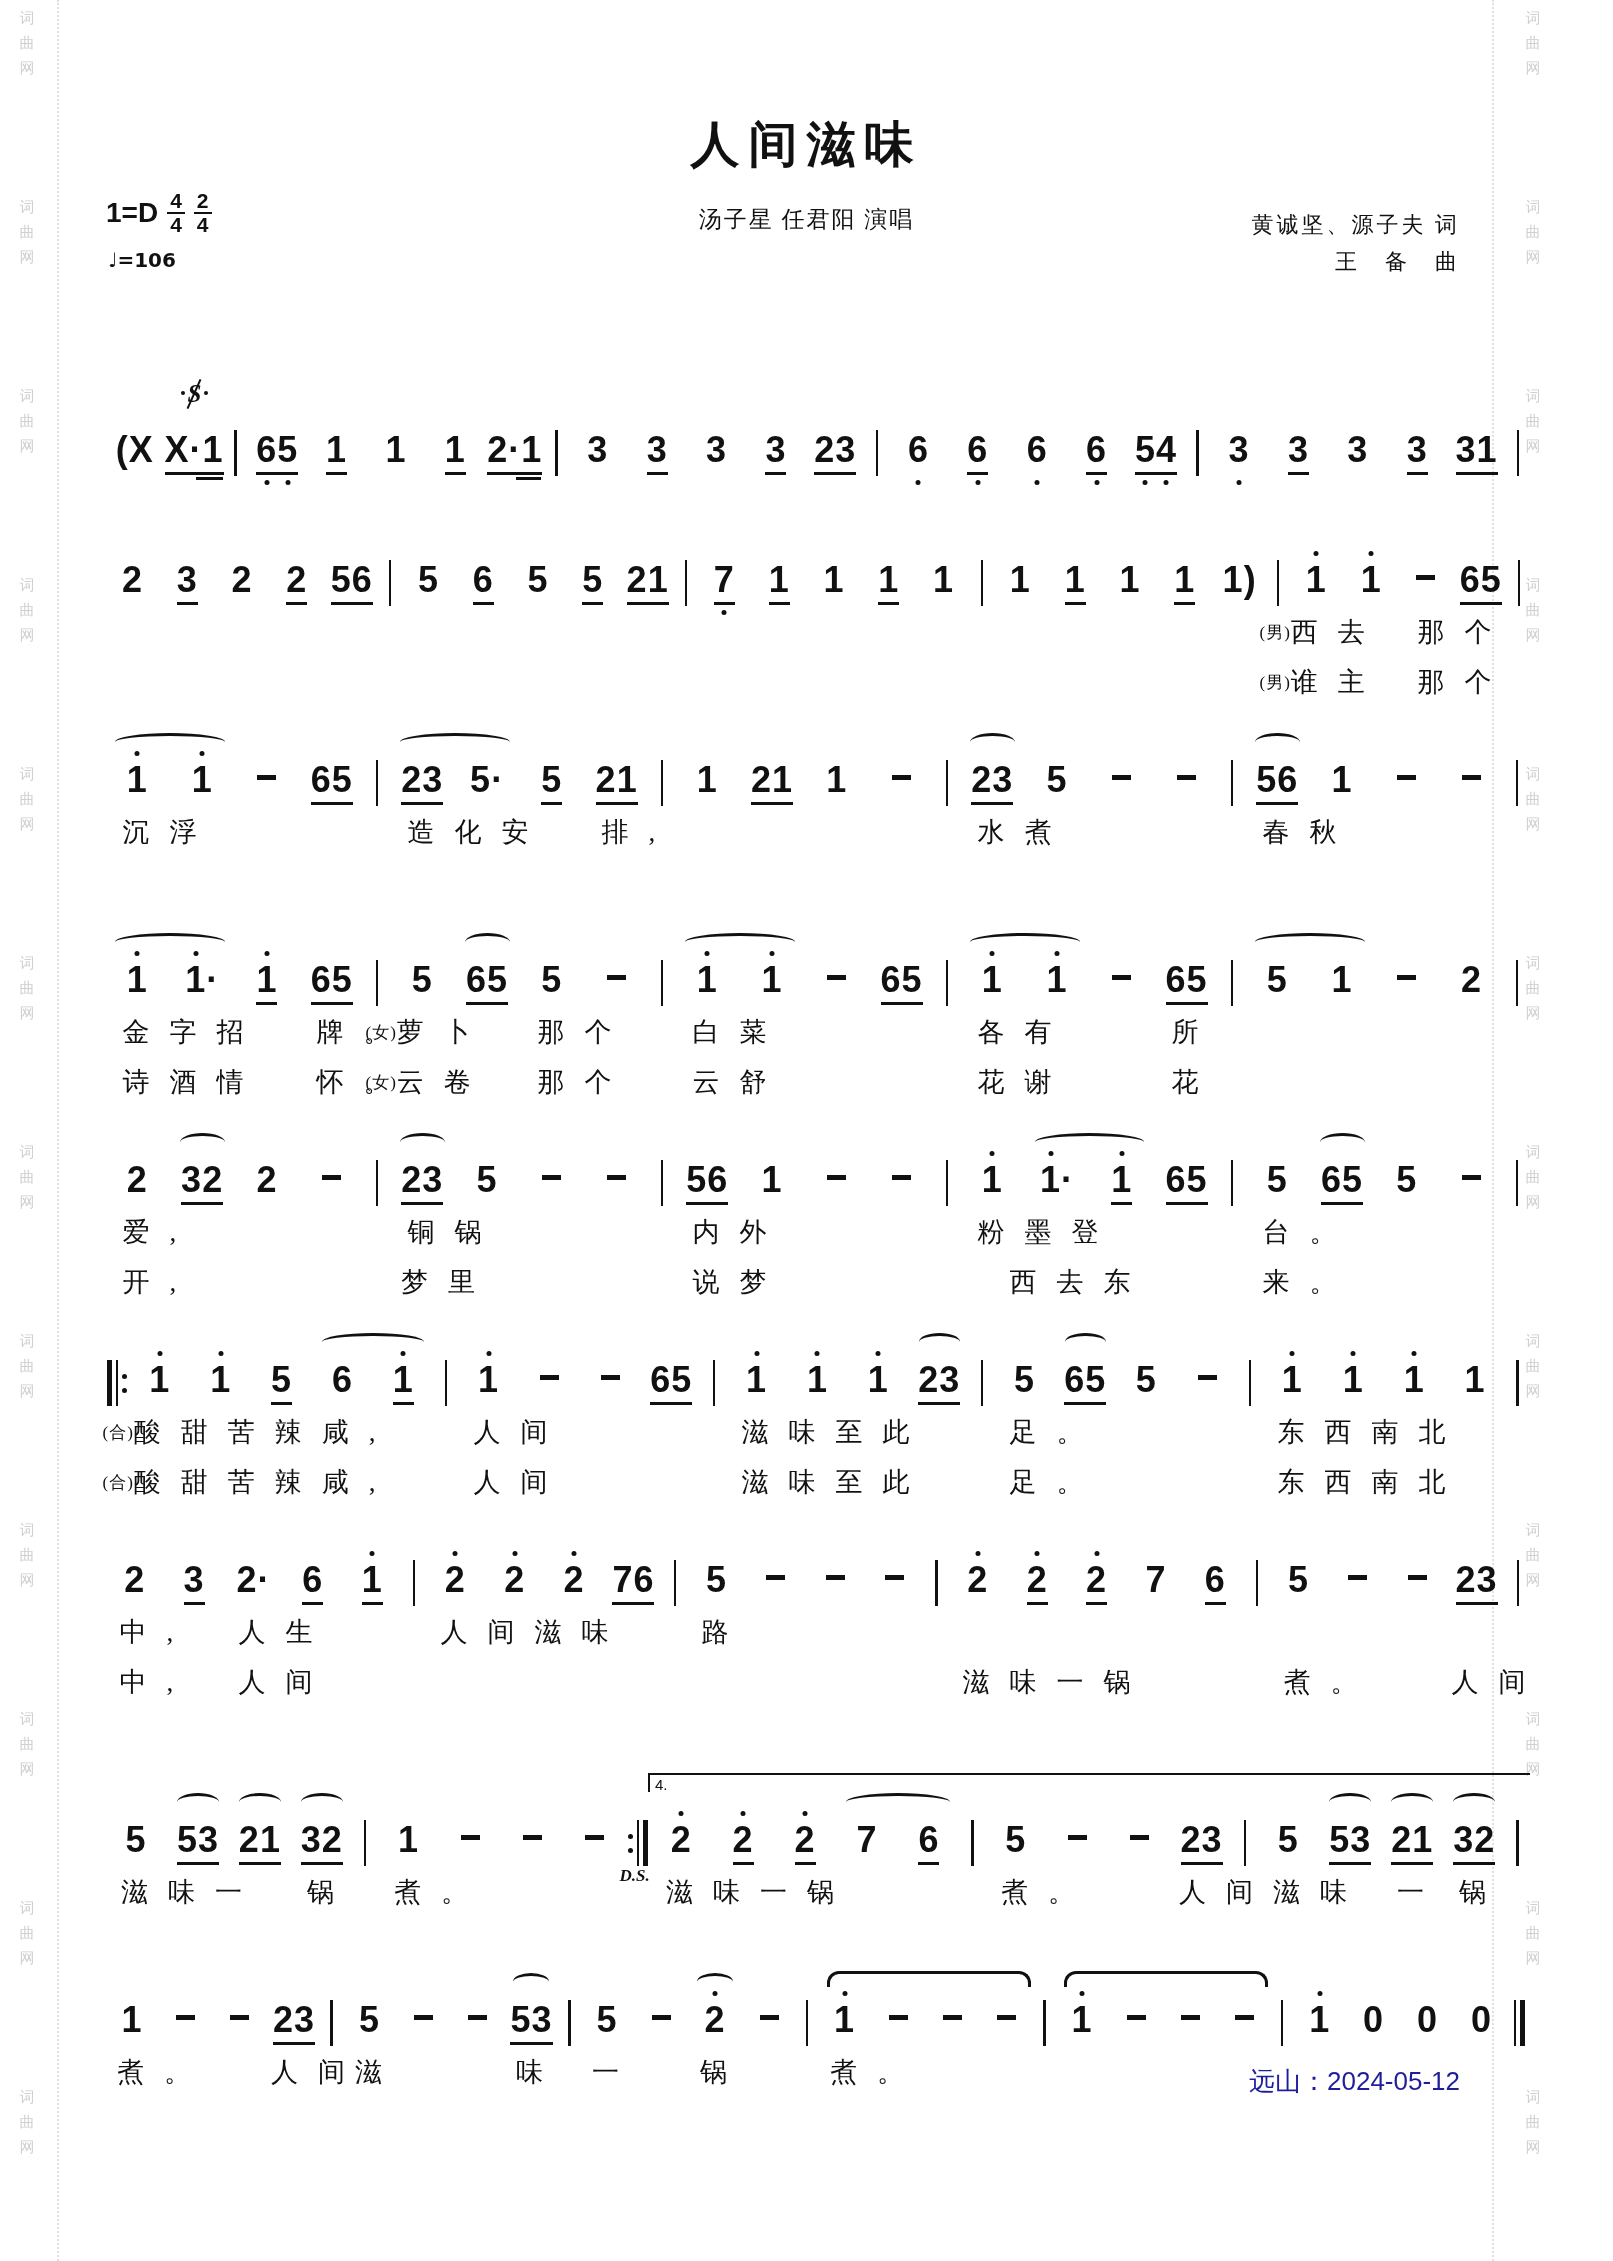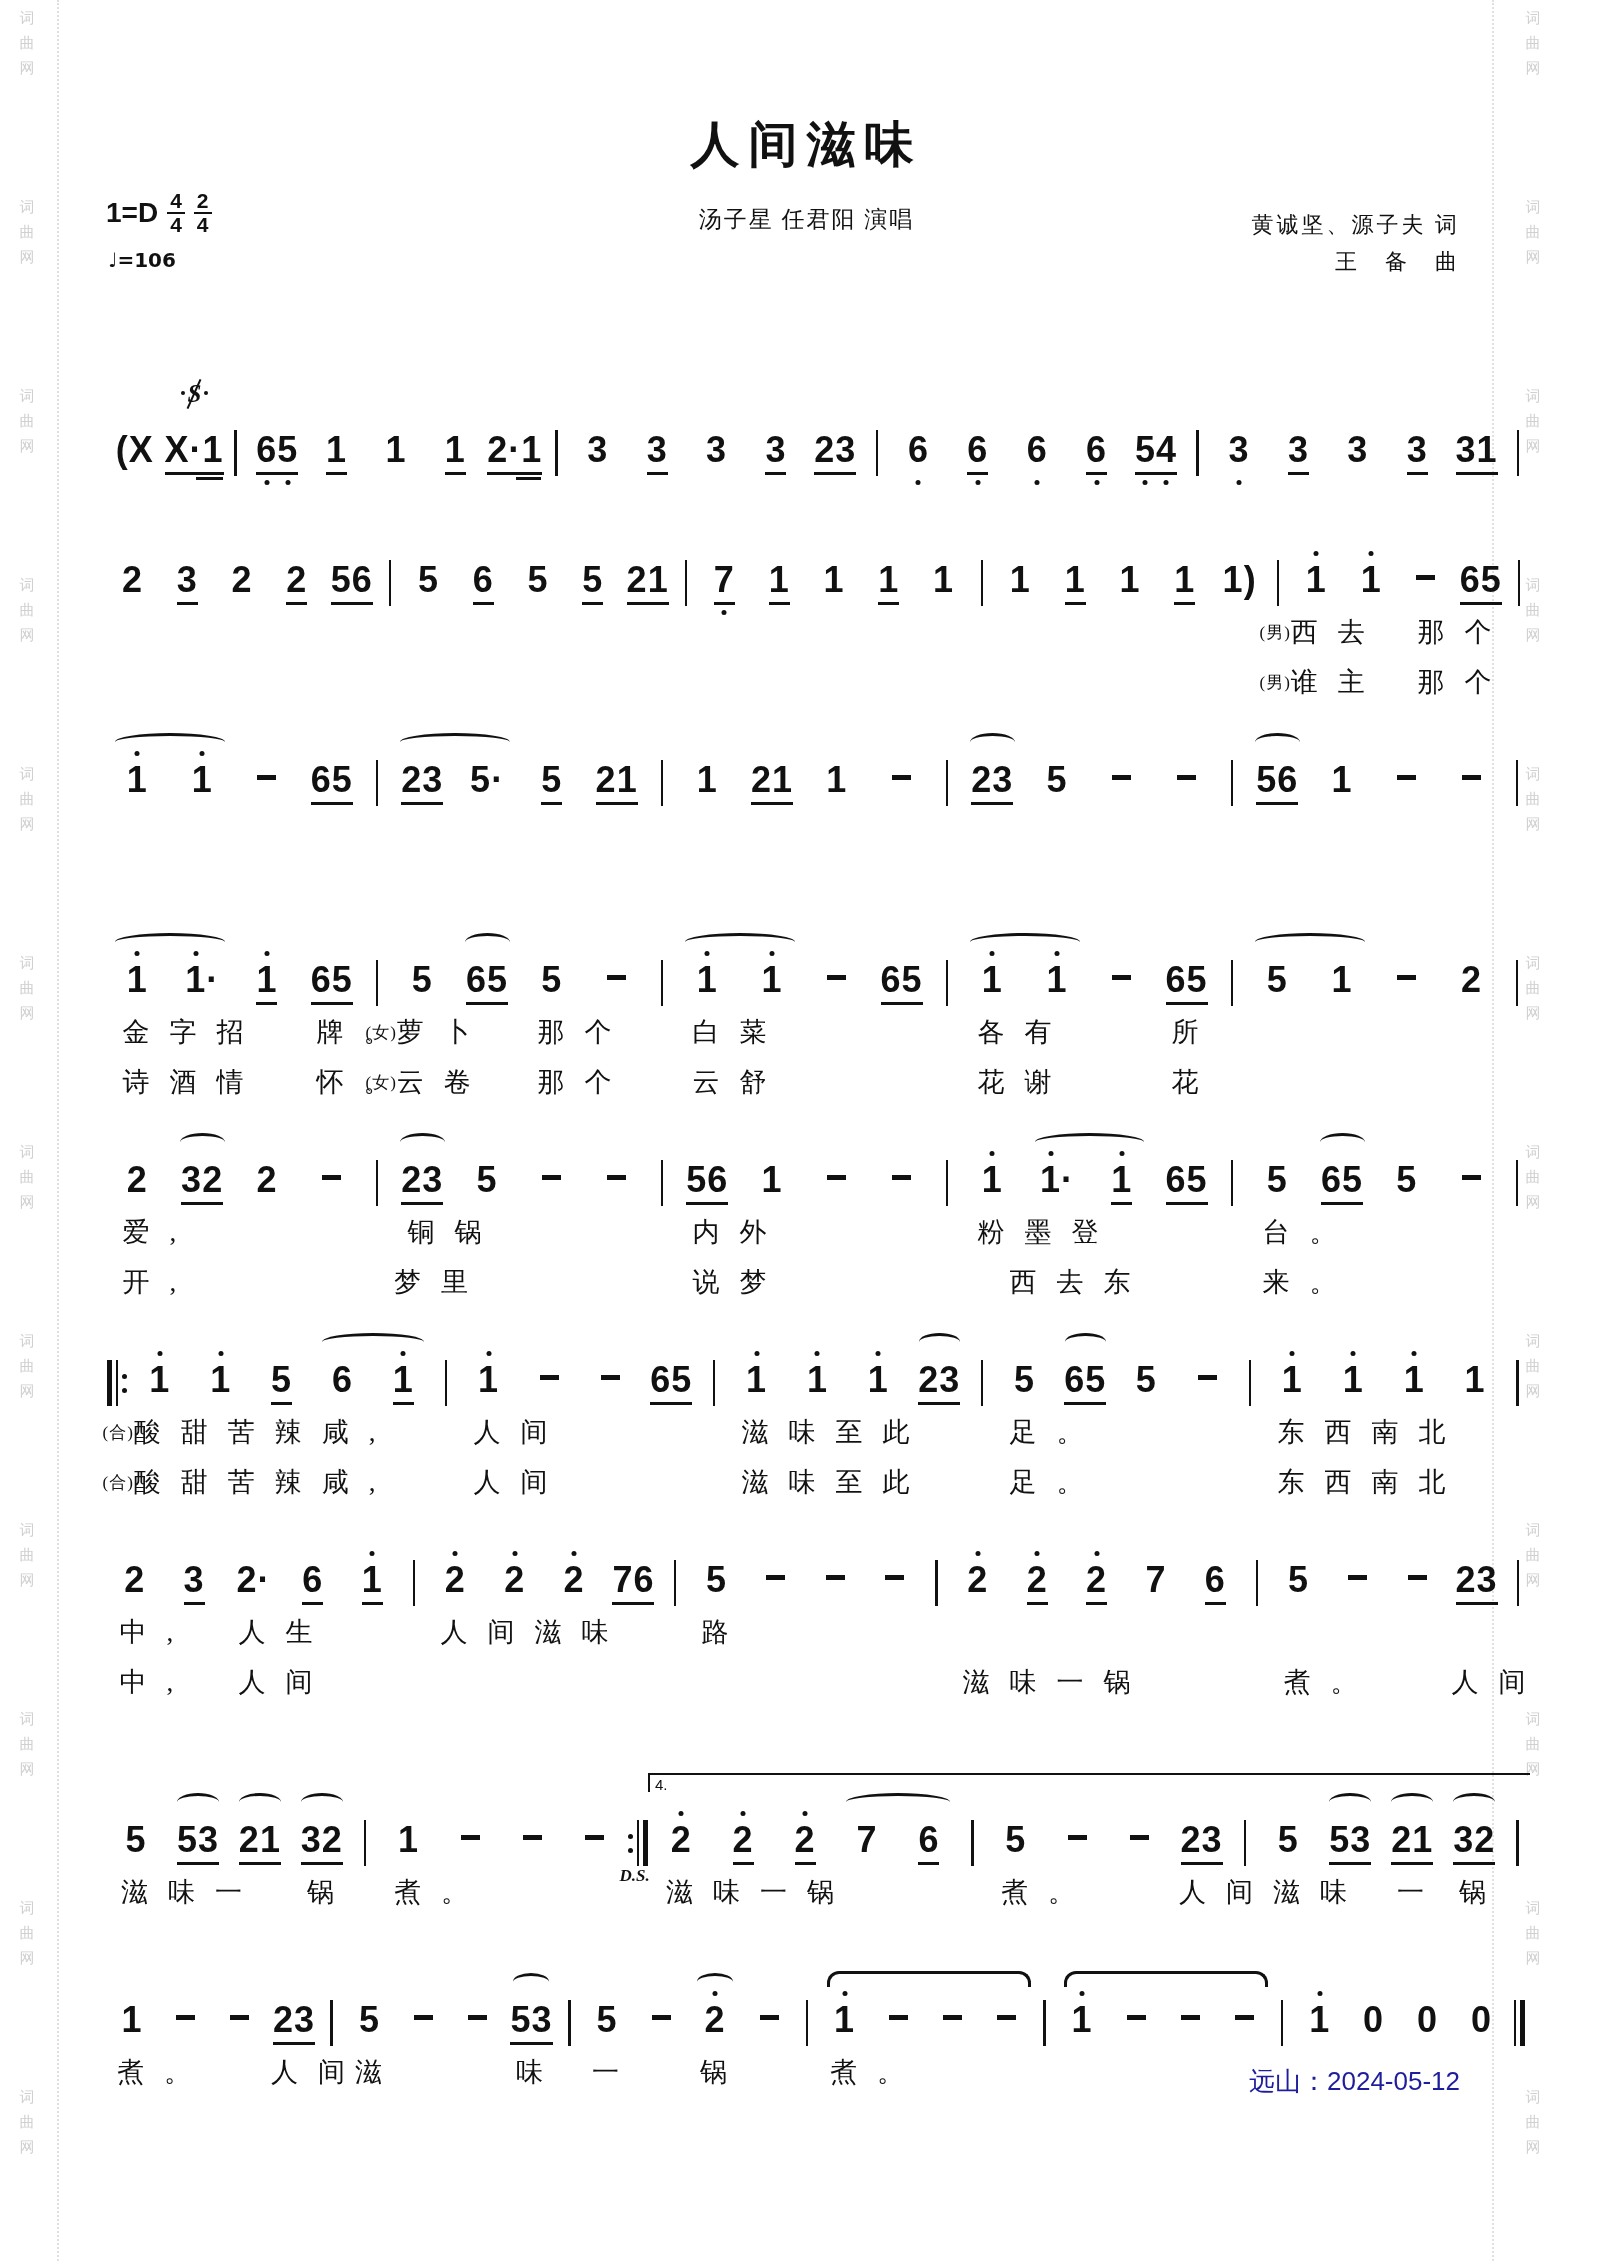--- a/index.html
+++ b/index.html
@@ -500,20 +500,27 @@
           <div class="slot">
             <div class="tok"><span class="ch dash"></span></div>
           </div>
           <div class="slot">
             <div class="tok"><span class="ch dash"></span></div>
           </div>
           <div class="slot bar-slot">
             <div class="bar"></div>
           </div>
         </div>
+        <div class="lyrics-row">
+          <span class="lyr" style="left: 17.5px;">沉浮</span>
+          <span class="lyr" style="left: 302.5px;">造化安</span>
+          <span class="lyr" style="left: 496.5px;">排,</span>
+          <span class="lyr" style="left: 872.5px;">水煮</span>
+          <span class="lyr" style="left: 1157.5px;">春秋</span>
+        </div>
       </div>
       <div class="system" style="top: 912px;">
         <div class="overlay">
           <div class="arc" style="left: 10.4px; width: 109.2px;"></div>
           <div class="arc" style="left: 360.4px; width: 44.2px;"></div>
           <div class="arc" style="left: 580.4px; width: 109.2px;"></div>
           <div class="arc" style="left: 865.4px; width: 109.2px;"></div>
           <div class="arc" style="left: 1150.4px; width: 109.2px;"></div>
         </div>
         <div class="notes-row">
@@ -698,21 +705,21 @@
         </div>
         <div class="lyrics-row">
           <span class="lyr" style="left: 17.5px;">爱,</span>
           <span class="lyr" style="left: 302.5px;">铜锅</span>
           <span class="lyr" style="left: 587.5px;">内外</span>
           <span class="lyr" style="left: 872.5px;">粉墨登</span>
           <span class="lyr" style="left: 1157.5px;">台。</span>
         </div>
         <div class="lyrics-row">
           <span class="lyr" style="left: 17.5px;">开,</span>
-          <span class="lyr" style="left: 289px;">梦里</span>
+          <span class="lyr" style="left: 296px;">梦里</span>
           <span class="lyr" style="left: 587.5px;">说梦</span>
           <span class="lyr" style="left: 872.5px; margin-left: 32px;">西去东</span>
           <span class="lyr" style="left: 1157.5px;">来。</span>
         </div>
       </div>
       <div class="system" style="top: 1312px;">
         <div class="overlay">
           <div class="arc" style="left: 216.76px; width: 102.48px;"></div>
           <div class="arc" style="left: 813.76px; width: 41.48px;"></div>
           <div class="arc" style="left: 959.76px; width: 41.48px;"></div>

